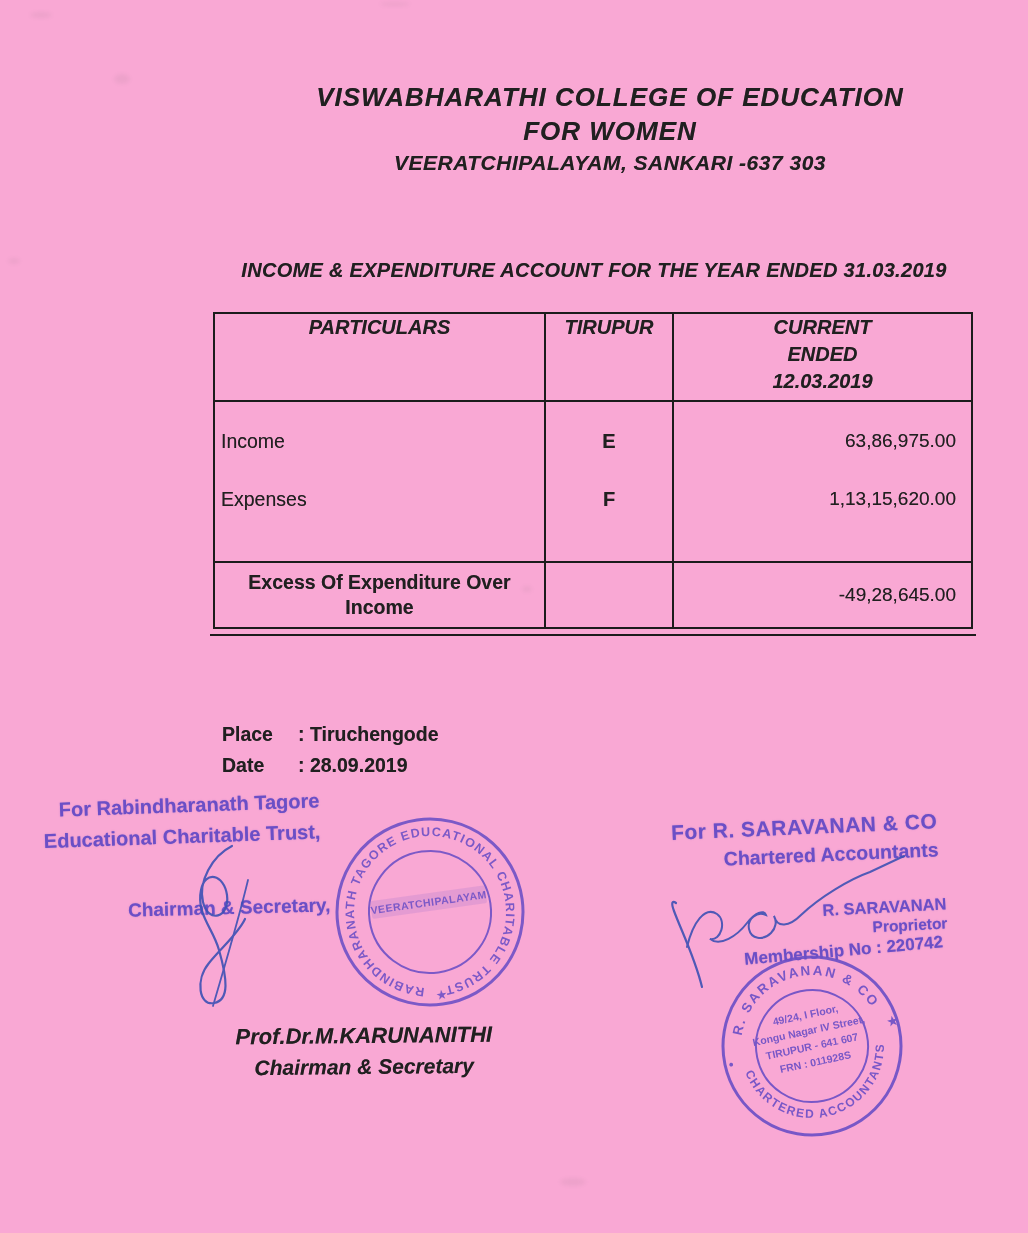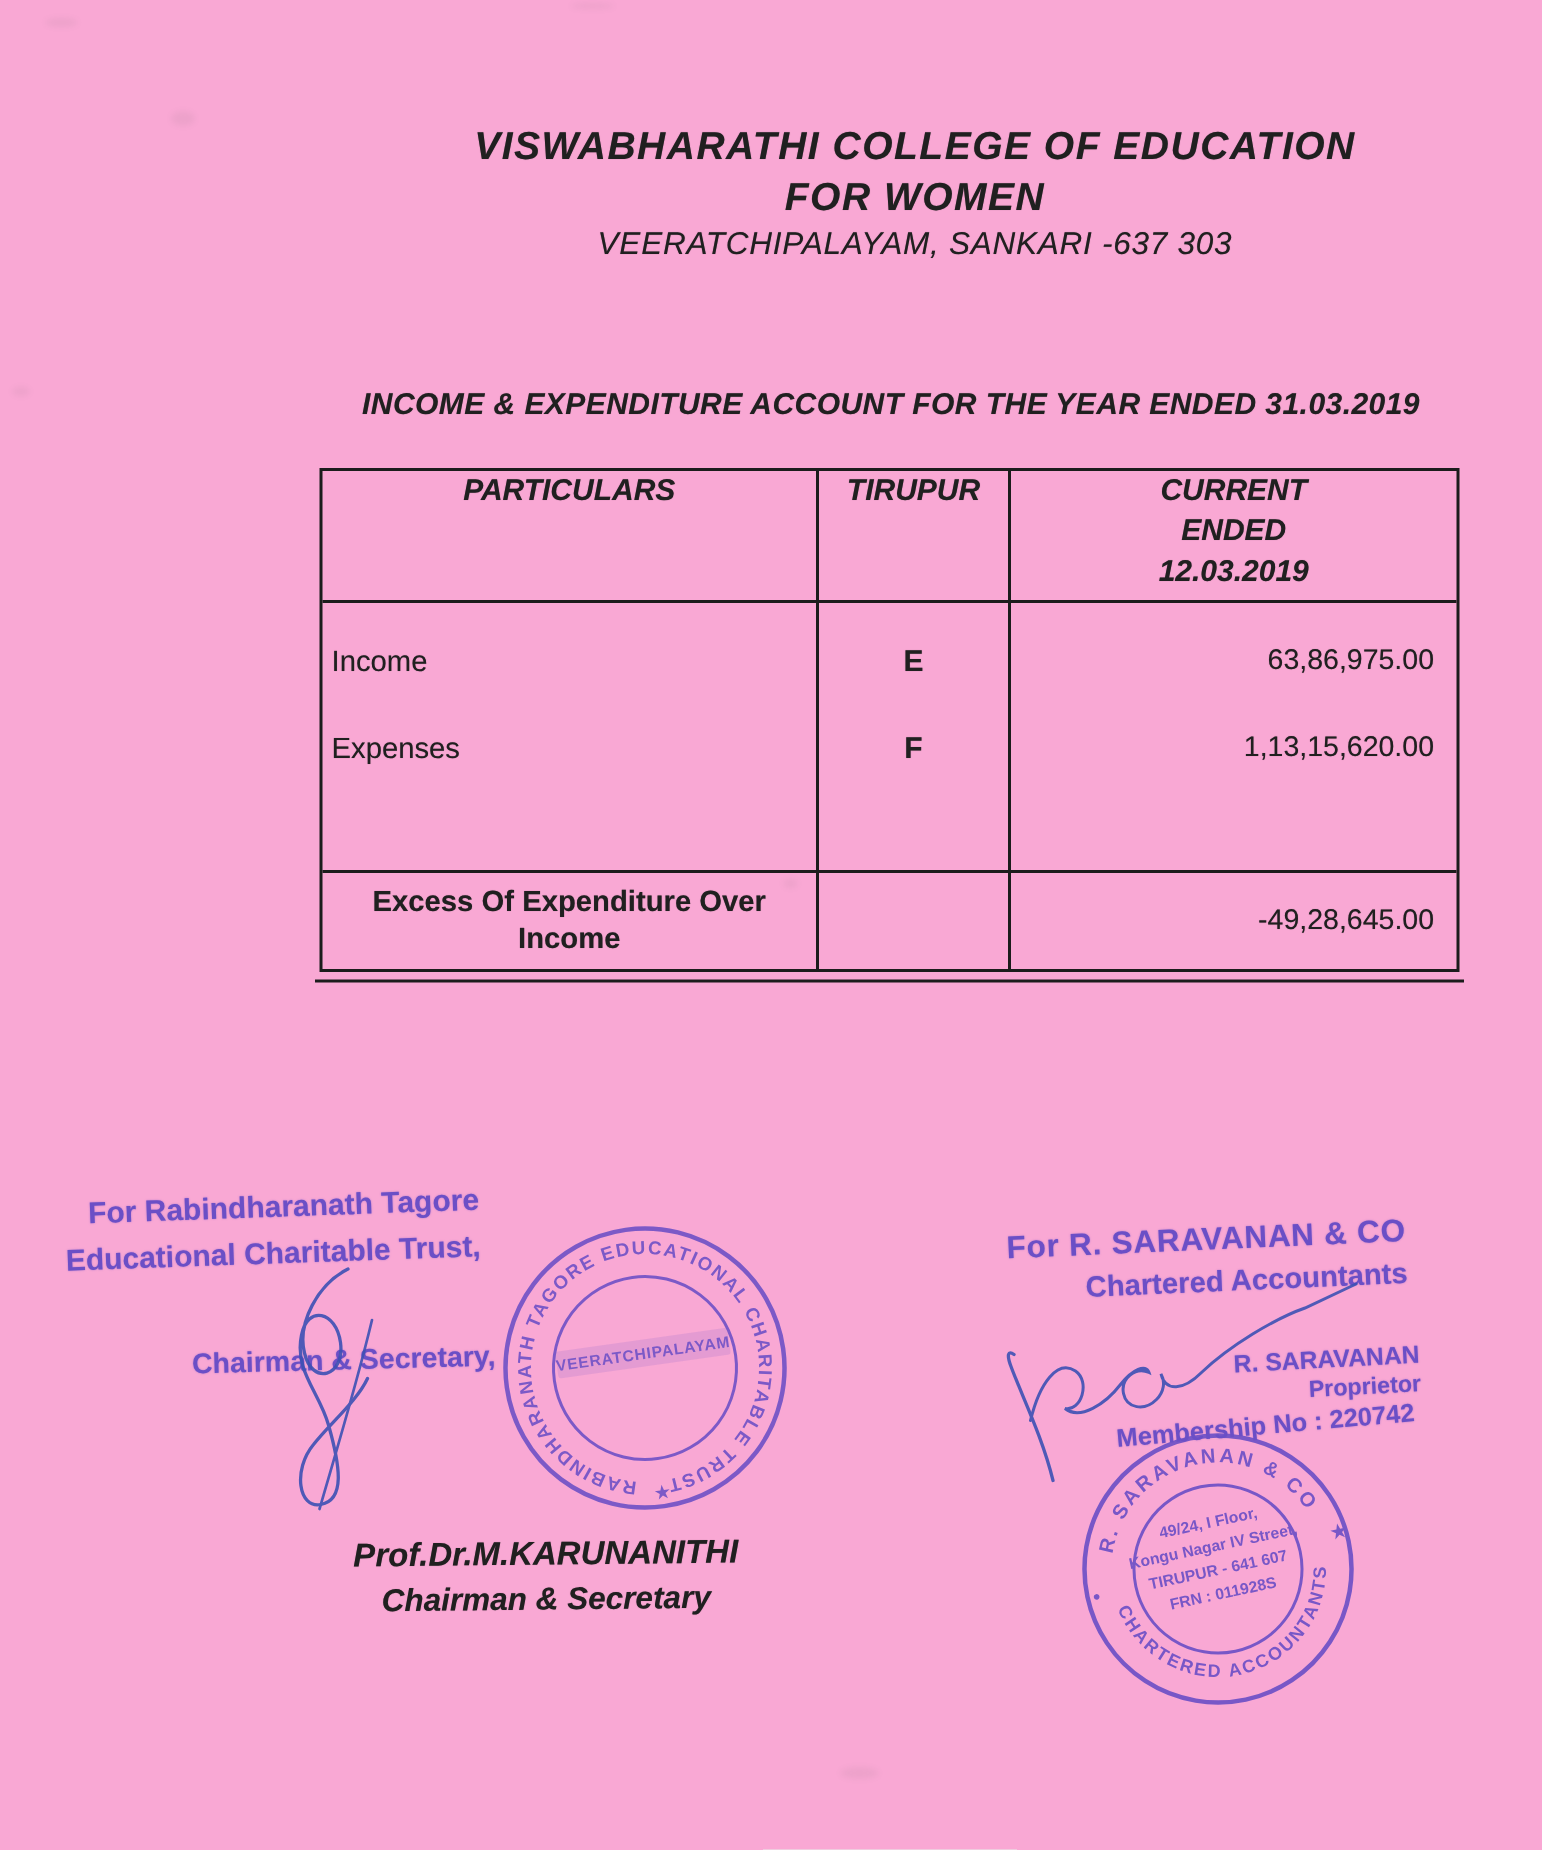--- a/index.html
+++ b/index.html
@@ -13,21 +13,21 @@
     overflow:hidden;
   }
   .ink{ text-shadow:0 0 .6px rgba(0,0,0,.4); }
 
   
   .org-header{
     position:absolute;left:255px;top:80px;width:710px;
     text-align:center;
   }
   .org-line1{font-size:26px;font-weight:bold;font-style:italic;letter-spacing:1px;line-height:34px;}
-  .org-line3{font-size:21px;font-weight:normal;font-style:italic;letter-spacing:.5px;margin-top:3px;}
+  .org-line3{font-size:21px;font-weight:bold;font-style:italic;letter-spacing:.5px;margin-top:3px;}
 
   .stmt-title{
     position:absolute;left:213px;top:259px;width:762px;
     text-align:center;font-size:20px;font-weight:bold;font-style:italic;
     letter-spacing:.3px;
   }
 
   
   .acct-table{
     position:absolute;left:213px;top:312px;width:760px;
@@ -36,21 +36,21 @@
   .acct-table::after{ 
     content:"";position:absolute;left:-5px;right:-5px;bottom:-9px;height:2px;background:#1c1c1c;
   }
   .trow{display:flex;box-sizing:border-box;}
   .tcell{box-sizing:border-box;}
   .c1{flex:0 0 331px;border-right:2px solid #1c1c1c;}
   .c2{flex:0 0 128px;border-right:2px solid #1c1c1c;}
   .c3{flex:1 1 auto;}
   .thead{height:88px;border-bottom:2px solid #1c1c1c;}
   .thead .tcell{padding-top:0;text-align:center;font-weight:bold;font-style:italic;font-size:20px;line-height:27px;}
-  .tbody{height:180px;border-bottom:2px solid #1c1c1c;}
+  .tbody{height:161px;border-bottom:2px solid #1c1c1c;}
   .stack{display:flex;flex-direction:column;}
   .stack .line{height:58px;display:flex;align-items:center;}
   .stack .line.first{margin-top:10px;}
   .tbody .c1 .line{padding-left:6px;font-size:19.5px;}
   .tbody .c2 .line{justify-content:center;font-weight:bold;font-size:20px;}
   .tbody .c3 .line{justify-content:flex-end;padding-right:15px;font-size:19px;padding-left:21px;}
   .ttotal{height:64px;}
   .ttotal .c1{display:flex;align-items:center;justify-content:center;text-align:center;
               font-weight:bold;font-size:19.5px;line-height:25px;}
   .ttotal .c1 span{max-width:300px;display:inline-block;}
@@ -146,20 +146,28 @@
     </div>
     <div class="trow ttotal">
       <div class="tcell c1 ink">
         <span>Excess Of Expenditure Over Income</span>
       </div>
       <div class="tcell c2"></div>
       <div class="tcell c3 ink">-49,28,645.00</div>
     </div>
   </div>
 
+  <div class="place-date ink">
+    <div>
+      <span class="lbl">Place</span><span>:  Tiruchengode</span>
+    </div>
+    <div>
+      <span class="lbl">Date</span><span>:  28.09.2019</span>
+    </div>
+  </div>
 
   <div class="trust-for stamp-text">
     <div>For Rabindharanath Tagore</div>
     <div>Educational Charitable Trust,</div>
   </div>
   <div class="chairman-sec stamp-text">Chairman &amp; Secretary,</div>
 
   <div class="prof-block ink">
     <div class="prof-name">Prof.Dr.M.KARUNANITHI</div>
     <div class="prof-role">Chairman &amp; Secretary</div>

